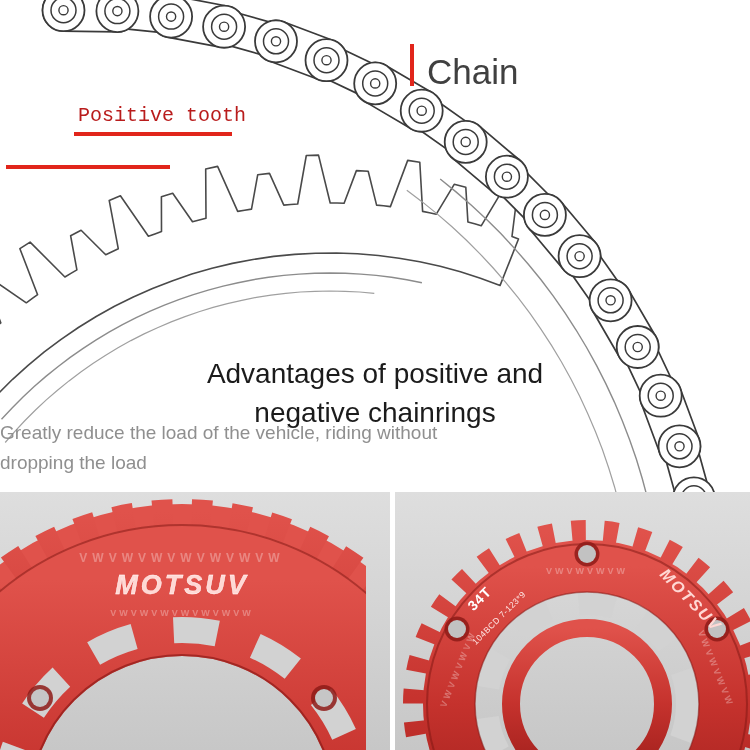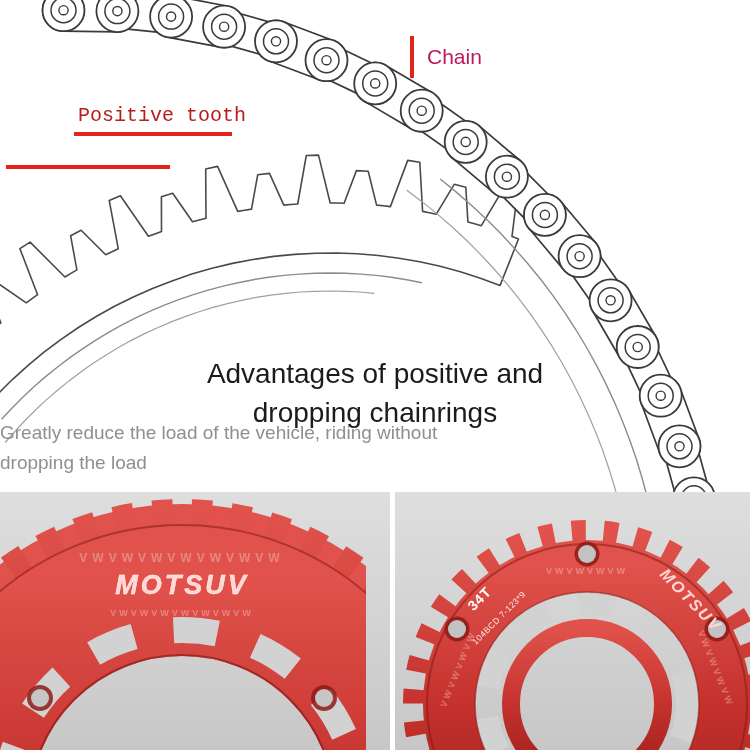--- a/index.html
+++ b/index.html
@@ -6,21 +6,21 @@
   body{font-family:"Liberation Sans",sans-serif;background:#ffffff;}
   .stage{position:relative;width:750px;height:750px;background:#ffffff;overflow:hidden;}
 
   
   .diagram-section{position:relative;width:750px;height:492px;background:#ffffff;overflow:hidden;}
   #diagram-canvas{position:absolute;left:0;top:0;}
 
   .label{position:absolute;color:#000;z-index:5;}
   .chain-label{left:410px;top:36px;display:flex;align-items:center;gap:13px;}
   .chain-label .vline{width:4px;height:42px;background:#e1251b;display:block;}
-  .chain-label .txt{font-size:21px;line-height:42px;color:#be185d;}
+  .chain-label .txt{font-size:35px;line-height:42px;color:#404040;margin-top:15px;}
 
   .tooth-label .txt{font-size:20px;line-height:26px;color:#b91c1c;padding-left:4px;display:block;font-family:Liberation Mono, monospace;}
   .tooth-label .hline{display:block;height:4px;background:#e1251b;margin-top:3px;}
   .positive-label{left:74px;top:103px;}
   .positive-label .hline{width:158px;}
   .negative-label{left:6px;top:162px;}
   .negative-label .hline{width:164px;}
 
   .heading{position:absolute;left:0;right:0;top:314px;text-align:center;font-size:28px;line-height:39px;color:#1b1b1b;z-index:5;margin-top:40px;}
   .subheading{position:absolute;left:0;right:0;top:418px;font-size:19px;line-height:30px;color:#8f8f8f;z-index:5;}
@@ -149,21 +149,21 @@
       <span class="txt">Positive tooth</span>
       <span class="hline"></span>
     </div>
 
     <div class="label tooth-label negative-label">
       <span class="hline"></span>
     </div>
 
     <div class="heading">
       <div>Advantages of positive and</div>
-      <div>dropping chainrings</div>
+      <div>negative chainrings</div>
     </div>
 
     <div class="subheading">
       <div>Greatly reduce the load of the vehicle, riding without</div>
       <div>dropping the load</div>
     </div>
   </section>
 
   <section class="photos">
 

